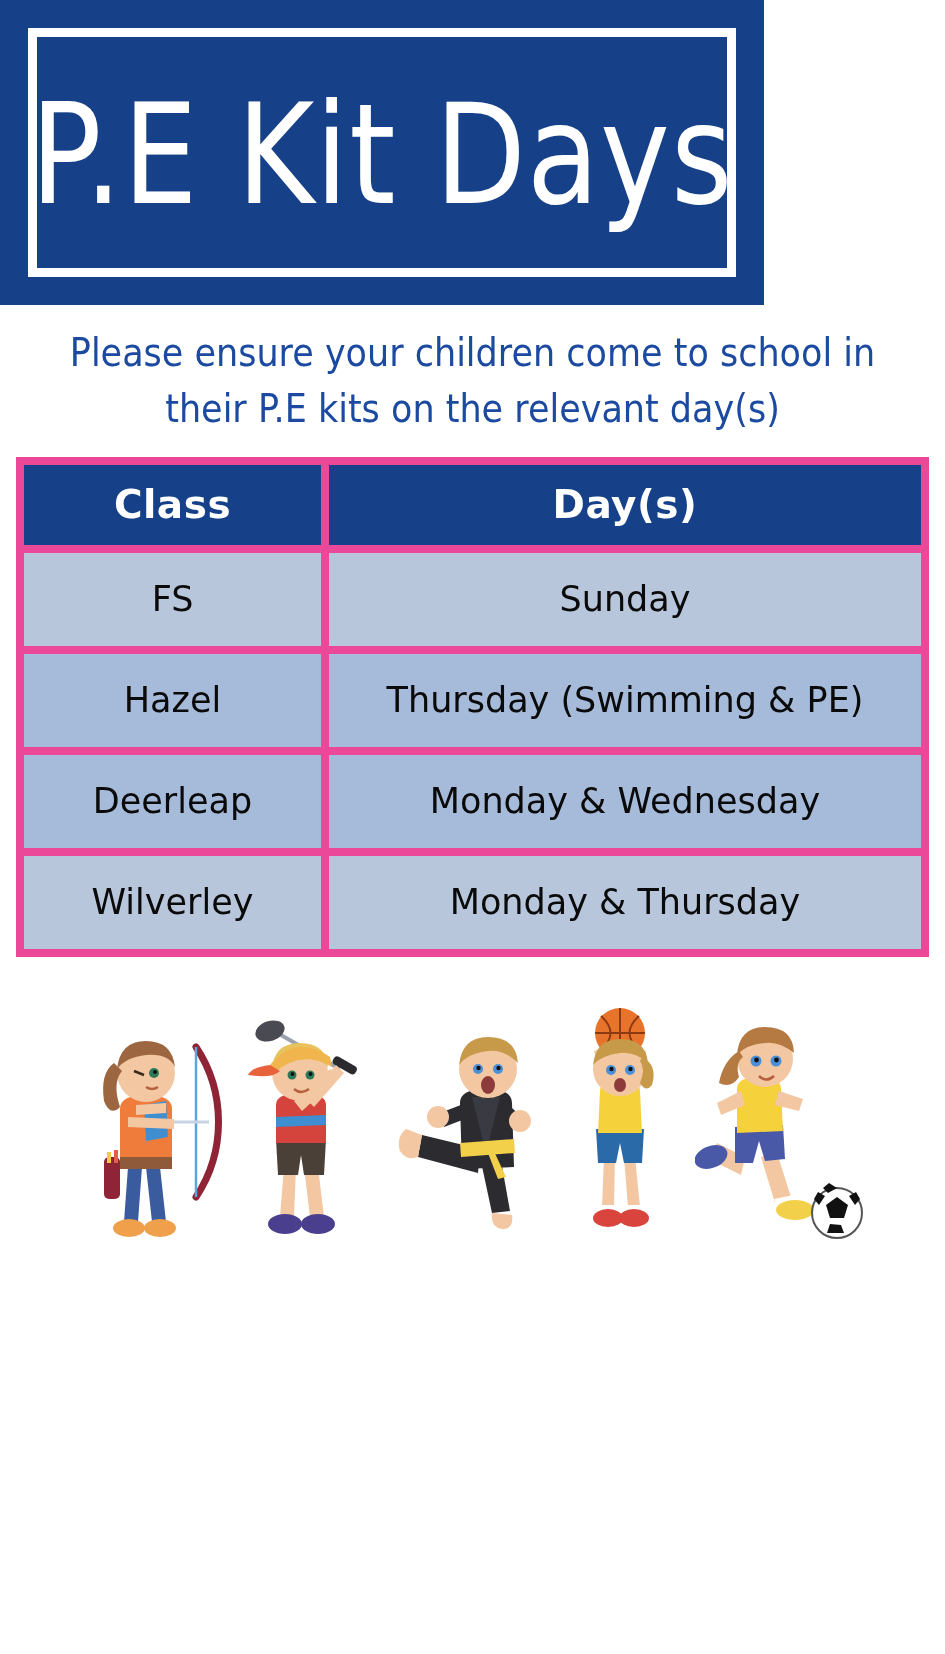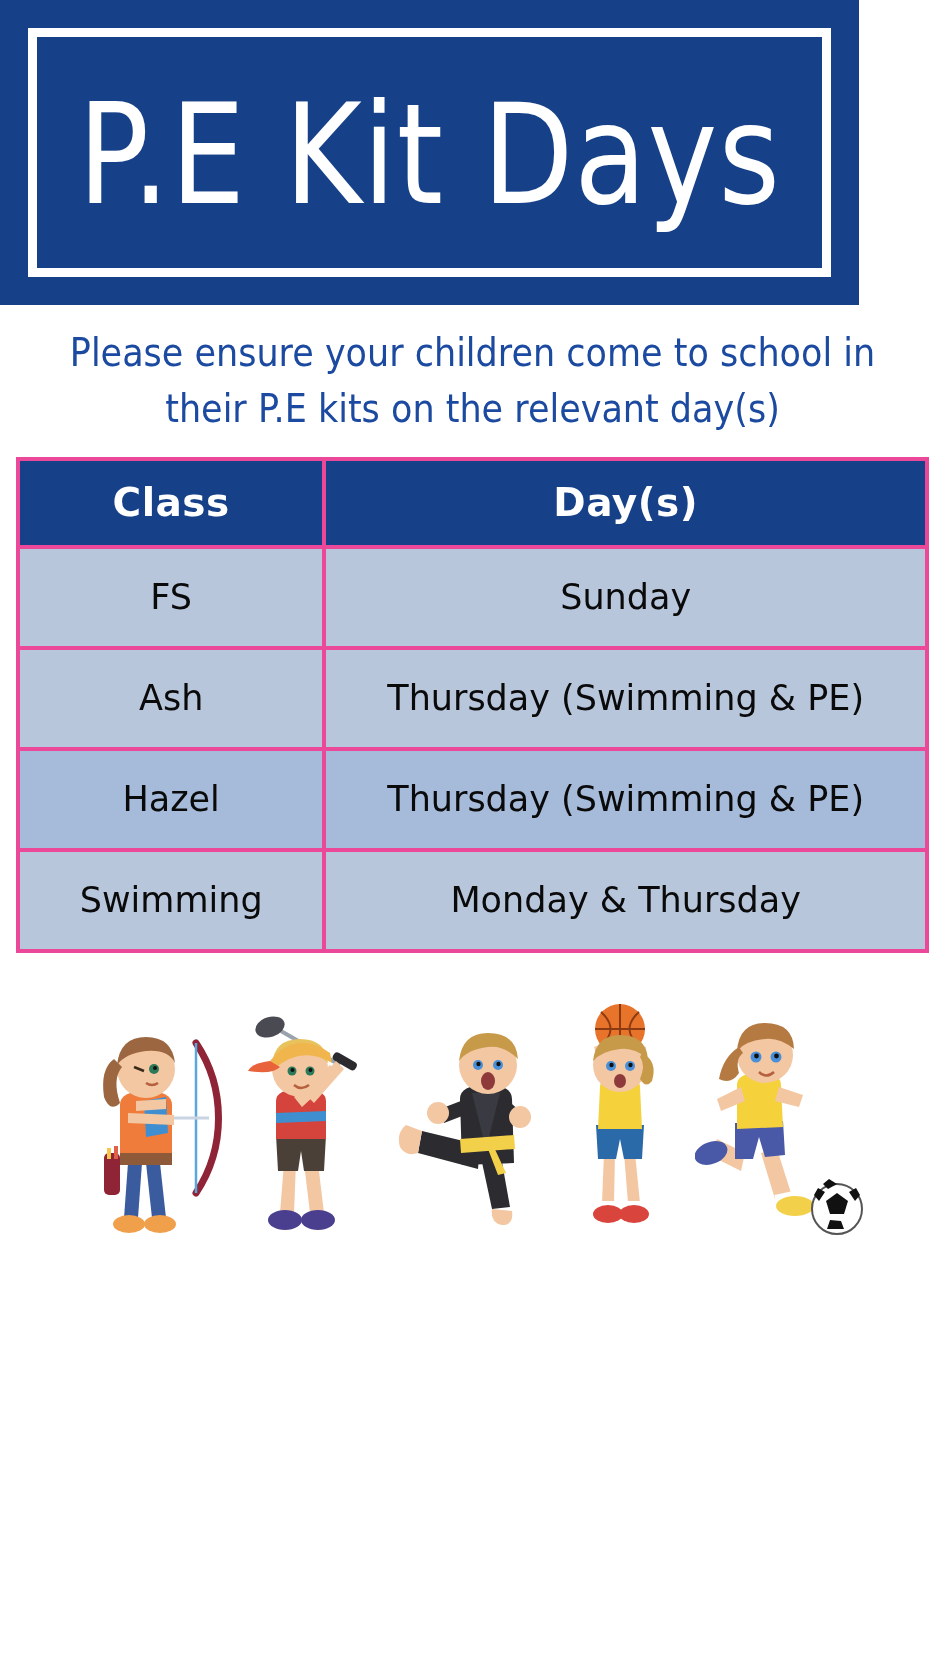--- a/index.html
+++ b/index.html
@@ -12,21 +12,21 @@
   body {
     width: 945px;
     height: 1654px;
     position: relative;
     font-family: "Liberation Sans", sans-serif;
     overflow: hidden;
   }
 
   
   .banner {
-    width: 859px;
+    width: 764px;
     height: 305px;
     background: #164189;
     position: relative;
     display: flex;
     align-items: center;
     justify-content: center;
   }
   .banner-inner-border {
     position: absolute;
     left: 28px;
@@ -72,21 +72,21 @@
     width: 100%;
     border-collapse: collapse;
     table-layout: fixed;
     border: 3px solid #000000;
   }
   table.pe-table col.col-class { width: 33.7%; }
   table.pe-table col.col-days  { width: 66.3%; }
 
   table.pe-table th,
   table.pe-table td {
-    border: 4px solid #ec4899;
+    border: 8px solid #ec4899;
     text-align: center;
     vertical-align: middle;
     font-family: "DejaVu Sans", sans-serif;
     font-weight: 400;
   }
   table.pe-table thead th {
     background: #164189;
     color: #ffffff;
     font-size: 39px;
     height: 88px;
@@ -137,30 +137,30 @@
       <tr>
         <th>Class</th>
         <th>Day(s)</th>
       </tr>
     </thead>
     <tbody>
       <tr class="row-light">
         <td>FS</td>
         <td>Sunday</td>
       </tr>
-      <tr class="row-light">
-        <td>Ash</td>
-        <td>Thursday (Swimming &amp; PE)</td>
-      </tr>
       <tr class="row-dark">
         <td>Hazel</td>
         <td>Thursday (Swimming &amp; PE)</td>
       </tr>
+      <tr class="row-dark">
+        <td>Deerleap</td>
+        <td>Monday &amp; Wednesday</td>
+      </tr>
       <tr class="row-light">
-        <td>Swimming</td>
+        <td>Wilverley</td>
         <td>Monday &amp; Thursday</td>
       </tr>
     </tbody>
   </table>
 </div>
 
 <div class="illustration">
 
   <div class="kid">
     <svg width="150" height="230" viewBox="0 0 150 230" xmlns="http://www.w3.org/2000/svg">

